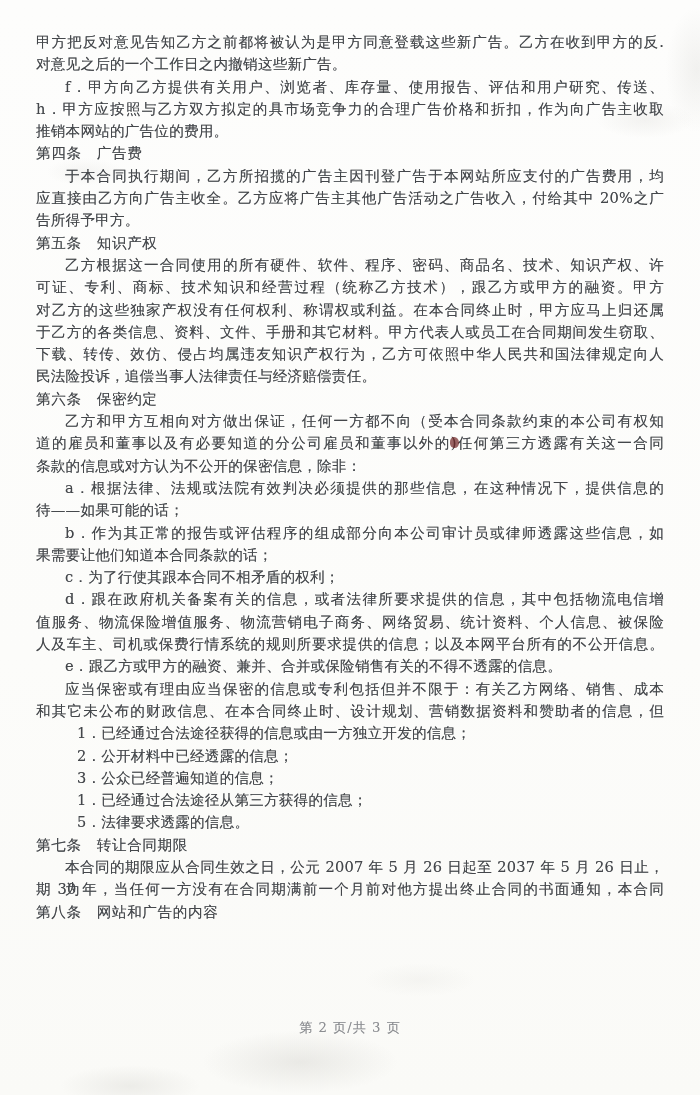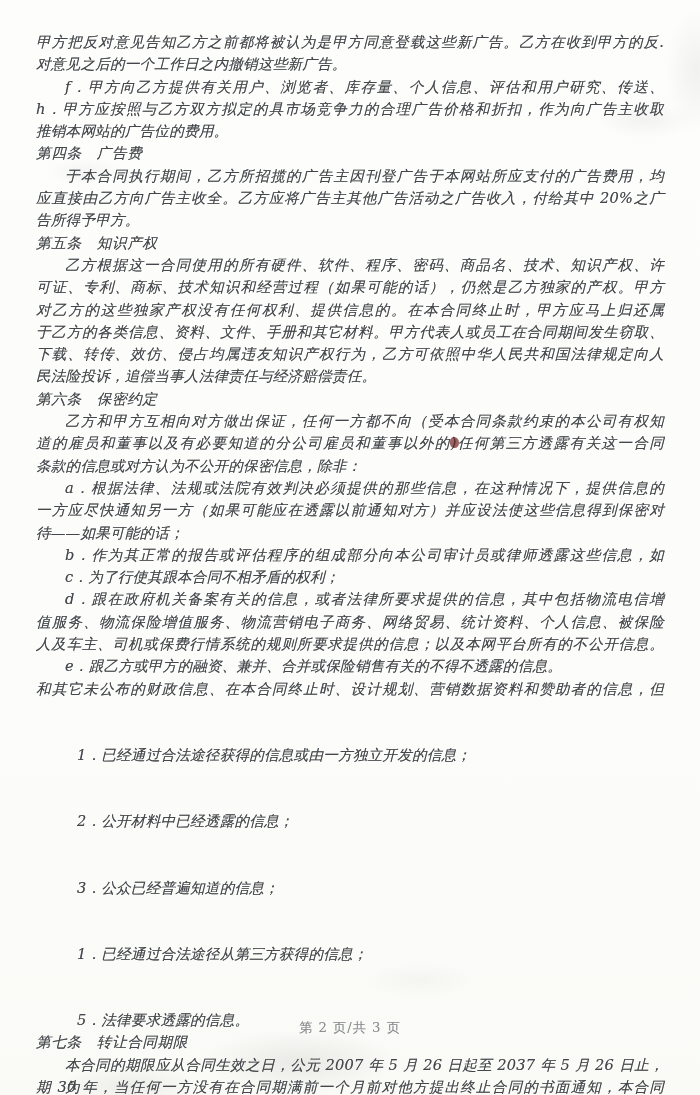--- a/index.html
+++ b/index.html
@@ -40,29 +40,28 @@
   }
   .line {
     font-size: 14.6px;
     height: 22.3px;
     line-height: 22.3px;
     white-space: nowrap;
     overflow: visible;
     text-align: left;
     letter-spacing: 0.2px;
     text-shadow: 0 0 0.5px rgba(70, 72, 78, 0.55);
-    font-style: italic;
   }
   .line.fill {
     white-space: normal;
     text-align: justify;
     text-align-last: justify;
   }
   .line.indent-1 { padding-left: 29px; }
-  .line.indent-2 { padding-left: 41px; margin-top: 44px; }
+  .line.indent-2 { padding-left: 41px; }
   .line.heading {
     letter-spacing: 0.6px;
   }
   .footer {
     position: absolute;
     left: 0;
     top: 1019px;
     width: 700px;
     text-align: center;
     font-size: 13.2px;
@@ -83,47 +82,48 @@
   }
 </style>
 </head>
 <body>
 
 <div class="page">
   <div class="noise"></div>
   <div class="content" id="doc-body">
       <div class="line indent-0 fill">甲方把反对意见告知乙方之前都将被认为是甲方同意登载这些新广告。乙方在收到甲方的反.</div>
       <div class="line indent-0">对意见之后的一个工作日之内撤销这些新广告。</div>
-      <div class="line indent-1 fill">f．甲方向乙方提供有关用户、浏览者、库存量、个人信息、评估和用户研究、传送、</div>
+      <div class="line indent-1 fill">f．甲方向乙方提供有关用户、浏览者、库存量、使用报告、评估和用户研究、传送、</div>
       <div class="line indent-0 fill">h．甲方应按照与乙方双方拟定的具市场竞争力的合理广告价格和折扣，作为向广告主收取</div>
       <div class="line indent-0">推销本网站的广告位的费用。</div>
       <div class="line indent-0 heading">第四条　广告费</div>
       <div class="line indent-1 fill">于本合同执行期间，乙方所招揽的广告主因刊登广告于本网站所应支付的广告费用，均</div>
       <div class="line indent-0 fill">应直接由乙方向广告主收全。乙方应将广告主其他广告活动之广告收入，付给其中 20%之广</div>
       <div class="line indent-0">告所得予甲方。</div>
       <div class="line indent-0 heading">第五条　知识产权</div>
       <div class="line indent-1 fill">乙方根据这一合同使用的所有硬件、软件、程序、密码、商品名、技术、知识产权、许</div>
-      <div class="line indent-0 fill">可证、专利、商标、技术知识和经营过程（如果可能的话），仍然是乙方独家的产权。甲方</div>
-      <div class="line indent-0 fill">对乙方的这些独家产权没有任何权利、提供信息的。在本合同终止时，甲方应马上归还属</div>
+      <div class="line indent-0 fill">可证、专利、商标、技术知识和经营过程（统称乙方技术），跟乙方或甲方的融资。甲方</div>
+      <div class="line indent-0 fill">对乙方的这些独家产权没有任何权利、称谓权或利益。在本合同终止时，甲方应马上归还属</div>
       <div class="line indent-0 fill">于乙方的各类信息、资料、文件、手册和其它材料。甲方代表人或员工在合同期间发生窃取、</div>
       <div class="line indent-0 fill">下载、转传、效仿、侵占均属违友知识产权行为，乙方可依照中华人民共和国法律规定向人</div>
       <div class="line indent-0">民法险投诉，追偿当事人法律责任与经济赔偿责任。</div>
       <div class="line indent-0 heading">第六条　保密约定</div>
       <div class="line indent-1 fill">乙方和甲方互相向对方做出保证，任何一方都不向（受本合同条款约束的本公司有权知</div>
       <div class="line indent-0 fill">道的雇员和董事以及有必要知道的分公司雇员和董事以外的)任何第三方透露有关这一合同</div>
       <div class="line indent-0">条款的信息或对方认为不公开的保密信息，除非：</div>
       <div class="line indent-1 fill">a．根据法律、法规或法院有效判决必须提供的那些信息，在这种情况下，提供信息的</div>
-      <div class="line indent-0 fill">一方应尽快通知另一方（如果可能应在透露以前通知对方）并应设法使这些信息得到保密对</div>
       <div class="line indent-0">待——如果可能的话；</div>
       <div class="line indent-1 fill">b．作为其正常的报告或评估程序的组成部分向本公司审计员或律师透露这些信息，如</div>
+      <div class="line indent-0">果需要让他们知道本合同条款的话；</div>
       <div class="line indent-1">c．为了行使其跟本合同不相矛盾的权利；</div>
       <div class="line indent-1 fill">d．跟在政府机关备案有关的信息，或者法律所要求提供的信息，其中包括物流电信增</div>
       <div class="line indent-0 fill">值服务、物流保险增值服务、物流营销电子商务、网络贸易、统计资料、个人信息、被保险</div>
       <div class="line indent-0 fill">人及车主、司机或保费行情系统的规则所要求提供的信息；以及本网平台所有的不公开信息。</div>
       <div class="line indent-1">e．跟乙方或甲方的融资、兼并、合并或保险销售有关的不得不透露的信息。</div>
+      <div class="line indent-1 fill">应当保密或有理由应当保密的信息或专利包括但并不限于：有关乙方网络、销售、成本</div>
       <div class="line indent-0 fill">和其它未公布的财政信息、在本合同终止时、设计规划、营销数据资料和赞助者的信息，但</div>
       <div class="line indent-2">1．已经通过合法途径获得的信息或由一方独立开发的信息；</div>
       <div class="line indent-2">2．公开材料中已经透露的信息；</div>
       <div class="line indent-2">3．公众已经普遍知道的信息；</div>
       <div class="line indent-2">1．已经通过合法途径从第三方获得的信息；</div>
       <div class="line indent-2">5．法律要求透露的信息。</div>
       <div class="line indent-0 heading">第七条　转让合同期限</div>
       <div class="line indent-1 fill">本合同的期限应从合同生效之日，公元 2007 年 5 月 26 日起至 2037 年 5 月 26 日止，为</div>
       <div class="line indent-0 fill">期 30 年，当任何一方没有在合同期满前一个月前对他方提出终止合同的书面通知，本合同</div>
       <div class="line indent-0 heading">第八条　网站和广告的内容</div>

